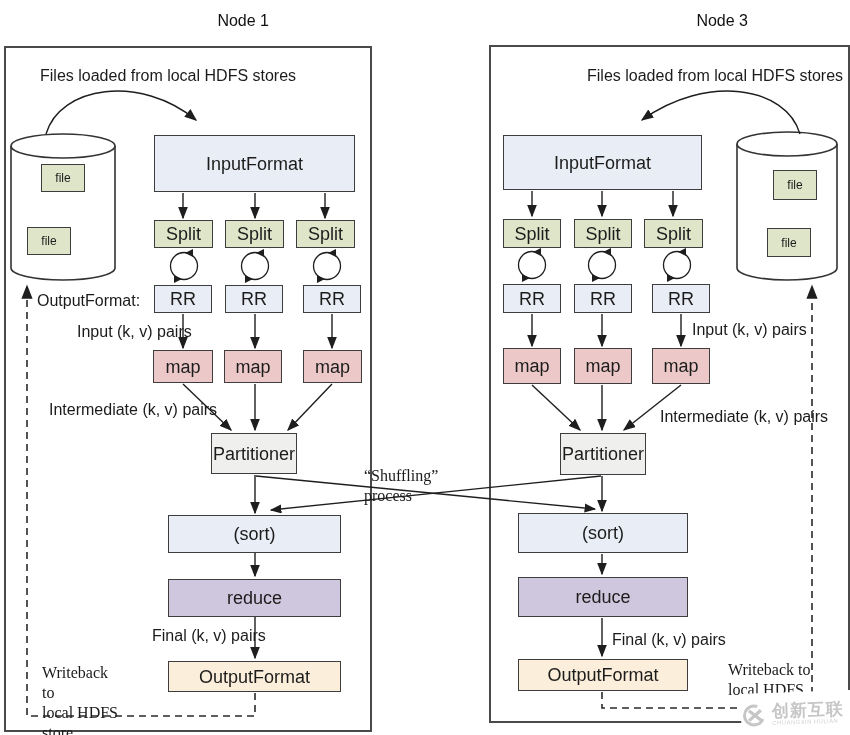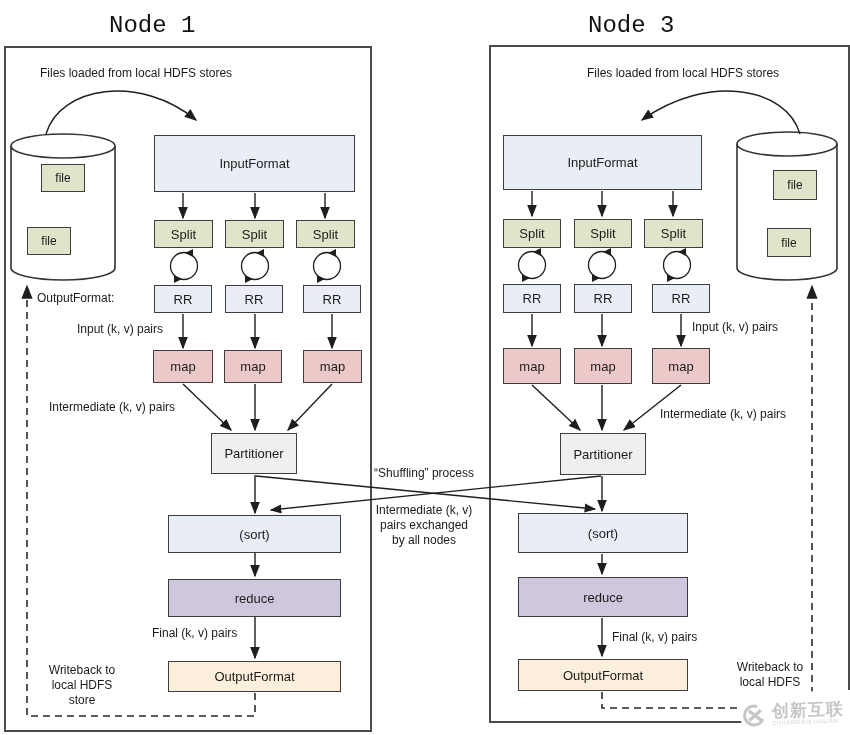--- a/index.html
+++ b/index.html
@@ -6,25 +6,25 @@
   .canvas{
     position:relative;width:850px;height:735px;background:#fff;
     font-family:"Liberation Sans","DejaVu Sans",sans-serif;
     color:#1b1b1b;overflow:hidden;
   }
   .node-frame{position:absolute;border:2px solid #4a4a4a;background:transparent;z-index:0;}
   svg.wires{position:absolute;left:0;top:0;z-index:1;}
   .box{
     position:absolute;box-sizing:border-box;border:1.5px solid #3d3d3d;
     display:flex;align-items:center;justify-content:center;
-    font-size:13px;color:#1c1c1c;z-index:2;line-height:1;
+    font-size:18px;color:#1c1c1c;z-index:2;line-height:1;
   }
-  .lbl{position:absolute;font-size:12px;color:#1b1b1b;white-space:pre-line;z-index:3;line-height:1.25;}
-  .lbl.center{text-align:center;}
-  .title{position:absolute;font-size:24px;color:#111;z-index:3;text-align:left;width:160px;font-family:Liberation Mono, monospace;}
+  .lbl{position:absolute;font-size:16px;color:#1b1b1b;white-space:pre-line;z-index:3;line-height:1.25;}
+  .lbl.center{text-align:left;font-family:Liberation Serif, serif;}
+  .title{position:absolute;font-size:16px;color:#111;z-index:3;text-align:right;width:160px;}
   .watermark{
     position:absolute;left:741px;top:692px;width:110px;height:44px;background:#fff;
     z-index:5;display:flex;align-items:center;gap:5px;transform:rotate(-2deg);
   }
   .wm-text{display:flex;flex-direction:column;line-height:1;}
   .wm-zh{font-size:17px;font-weight:bold;color:#c6c6c6;letter-spacing:1px;}
   .wm-py{font-size:7px;color:#d4d4d4;letter-spacing:.5px;transform:scale(.85);transform-origin:left top;}
 </style>
 </head>
 <body>
@@ -162,23 +162,20 @@
 
   <div class="lbl" style="left:152px;top:626px;">Final (k, v) pairs</div>
 
   <div class="box" style="left: 168px; top: 661px; width: 173px; height: 31px; background-color: rgb(251, 238, 218);">OutputFormat</div>
 
   <div class="lbl center" style="left:42px;top:663px;width:80px;">Writeback to
 local HDFS
 store</div>
 
   <div class="lbl center" style="left:364px;top:466px;width:120px;">“Shuffling” process</div>
-  <div class="lbl center" style="left:364px;top:503px;width:120px;">Intermediate (k, v)
-pairs exchanged
-by all nodes</div>
 
   <div class="lbl" style="left:587px;top:66px;">Files loaded from local HDFS stores</div>
 
   <div class="box" style="left: 773px; top: 170px; width: 44px; height: 30px; font-size: 12px; background-color: rgb(222, 229, 201);">file</div>
   <div class="box" style="left: 767px; top: 228px; width: 44px; height: 29px; font-size: 12px; background-color: rgb(222, 229, 201);">file</div>
 
   <div class="box" style="left: 503px; top: 135px; width: 199px; height: 55px; background-color: rgb(233, 237, 245);">InputFormat</div>
 
   <div class="box" style="left: 503px; top: 219px; width: 58px; height: 29px; background-color: rgb(222, 229, 201);">Split</div>
   <div class="box" style="left: 574px; top: 219px; width: 58px; height: 29px; background-color: rgb(222, 229, 201);">Split</div>

